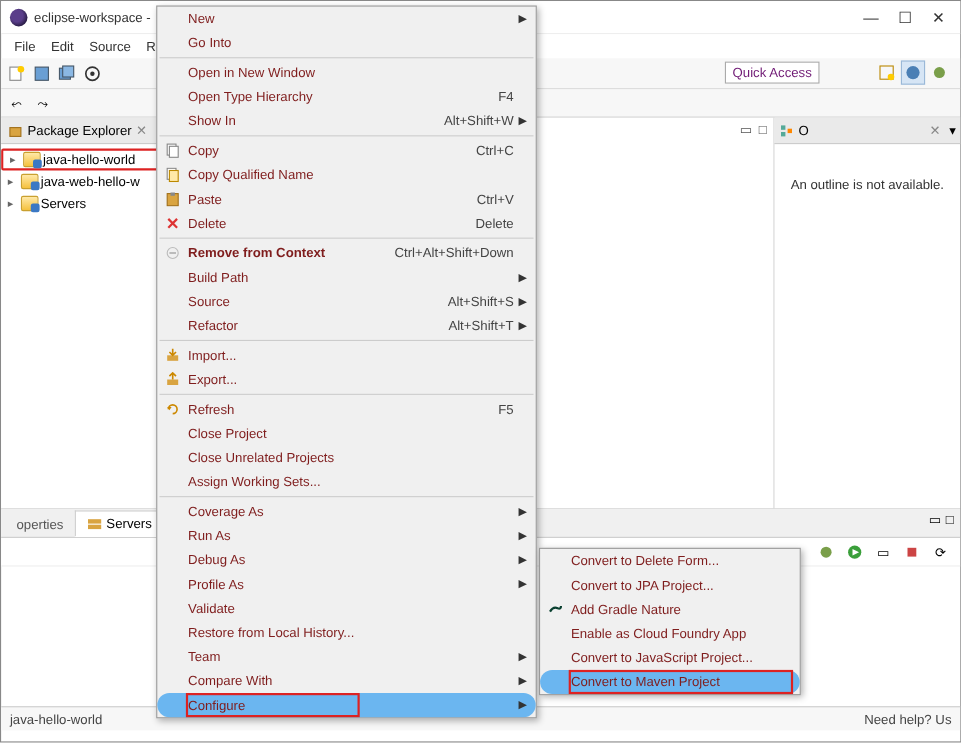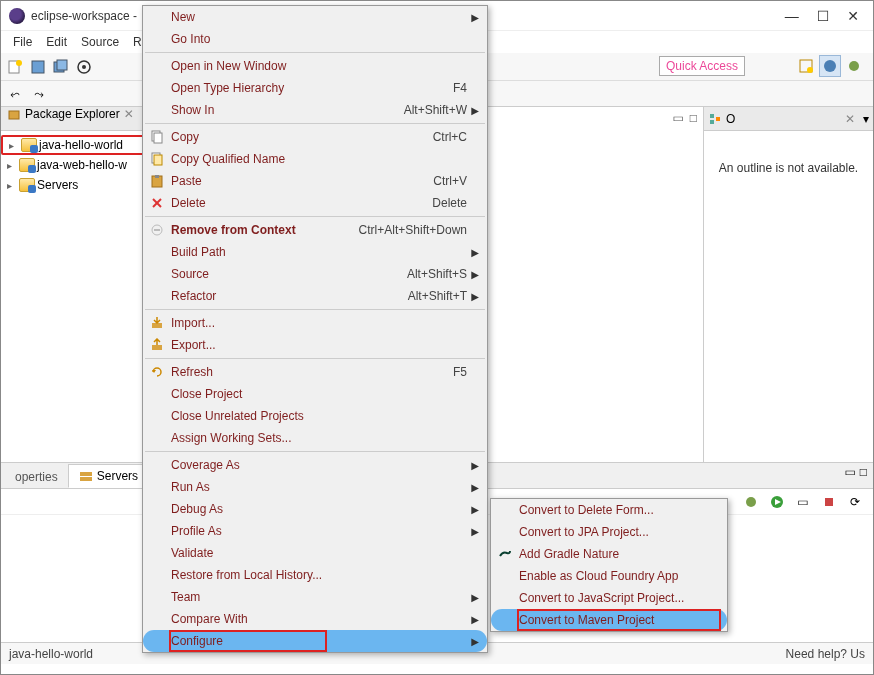--- a/index.html
+++ b/index.html
@@ -7,28 +7,28 @@
 .titlebar { height: 30px; display: flex; align-items: center; padding: 0 8px; background: #fff; border-bottom: 1px solid #eee; }
 .titlebar .icon { width: 16px; height: 16px; margin-right: 6px; background: radial-gradient(circle at 40% 40%, #5a3e8a 40%, #2d1f4a 70%); border-radius: 50%; }
 .titlebar .title { flex: 1; color: #333; }
 .win-controls { display: flex; gap: 18px; margin-right: 6px; color: #333; }
 .win-controls span { cursor: default; font-size: 14px; }
 .menubar { height: 22px; display: flex; align-items: center; padding: 0 6px; gap: 2px; color: #333; }
 .menubar span { padding: 2px 6px; text-align: center; }
 .toolbar { height: 28px; position: relative; display: flex; align-items: center; padding: 0 4px; gap: 3px; border-bottom: 1px solid #ddd; background: #f7f7f7; }
 .tb-ico { width: 20px; height: 20px; display: inline-flex; align-items: center; justify-content: center; }
 .tb-ico svg { width: 16px; height: 16px; }
-.quick-access { position: absolute; right: 128px; top: 3px; border: 1px solid #aaa; background: #fff; padding: 2px 6px; color: #ec4899; }
+.quick-access { position: absolute; right: 128px; top: 3px; border: 1px solid #aaa; background: #fff; padding: 2px 6px; color: #701a75; }
 .perspective-btns { position: absolute; right: 8px; top: 2px; display: flex; gap: 2px; }
 .perspective-btns .pb { width: 22px; height: 22px; border: 1px solid transparent; display: flex; align-items: center; justify-content: center; }
 .perspective-btns .pb.sel { background: #d6e5f5; border: 1px solid #9ab8d8; }
 .toolbar2 { height: 26px; display: flex; align-items: center; padding: 0 4px; gap: 4px; background: #f7f7f7; border-bottom: 1px solid #ccc; }
 .main { display: flex; height: 355px; position: relative; }
 .explorer { width: 148px; border-right: 1px solid #ccc; background: #fff; position: relative; }
-.explorer .view-tab { height: 24px; display: flex; padding: 0 6px; background: #eaeaea; border-bottom: 1px solid #ccc; }
+.explorer .view-tab { height: 24px; display: flex; align-items: center; padding: 0 6px; background: #eaeaea; border-bottom: 1px solid #ccc; }
 .explorer .view-tab .close { margin-left: 4px; color: #888; }
 .tree { padding: 4px 0; }
 .tree-row { display: flex; align-items: center; height: 20px; padding-left: 6px; gap: 2px; }
 .tree-row .arrow { width: 10px; color: #666; font-size: 10px; }
 .tree-row .fico { width: 16px; height: 14px; background: linear-gradient(#ffe9a8,#f5c13d); border: 1px solid #c9a030; border-radius: 2px; position: relative; }
 .tree-row .fico::after { content: ""; position: absolute; right: -2px; bottom: -2px; width: 8px; height: 8px; background: #3b78c4; border-radius: 2px; }
 .tree-row.sel { border: 2px solid #d22; border-radius: 2px; }
 .editor { flex: 1; background: #fff; position: relative; }
 .editor .controls { position: absolute; right: 6px; top: 4px; display: flex; gap: 6px; color: #555; }
 .outline { width: 170px; border-left: 1px solid #ccc; background: #fff; display: flex; flex-direction: column; }

